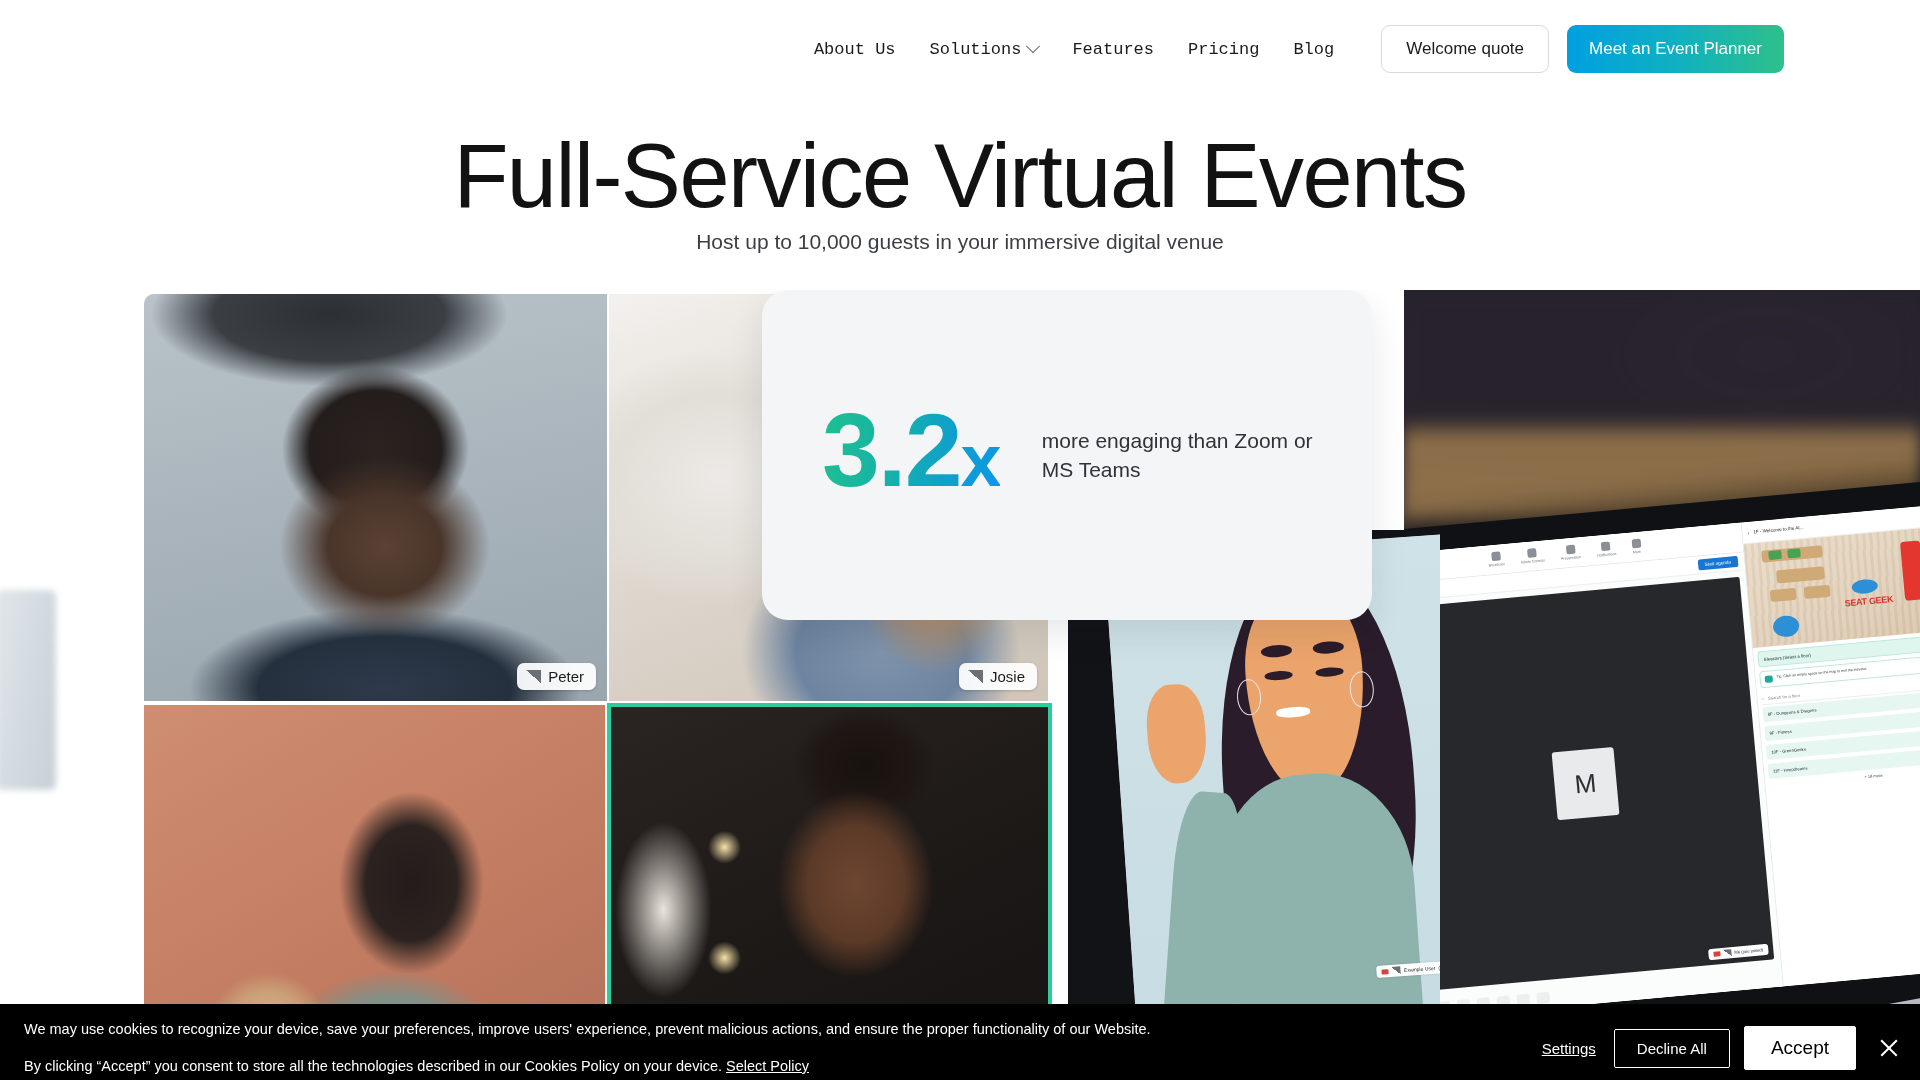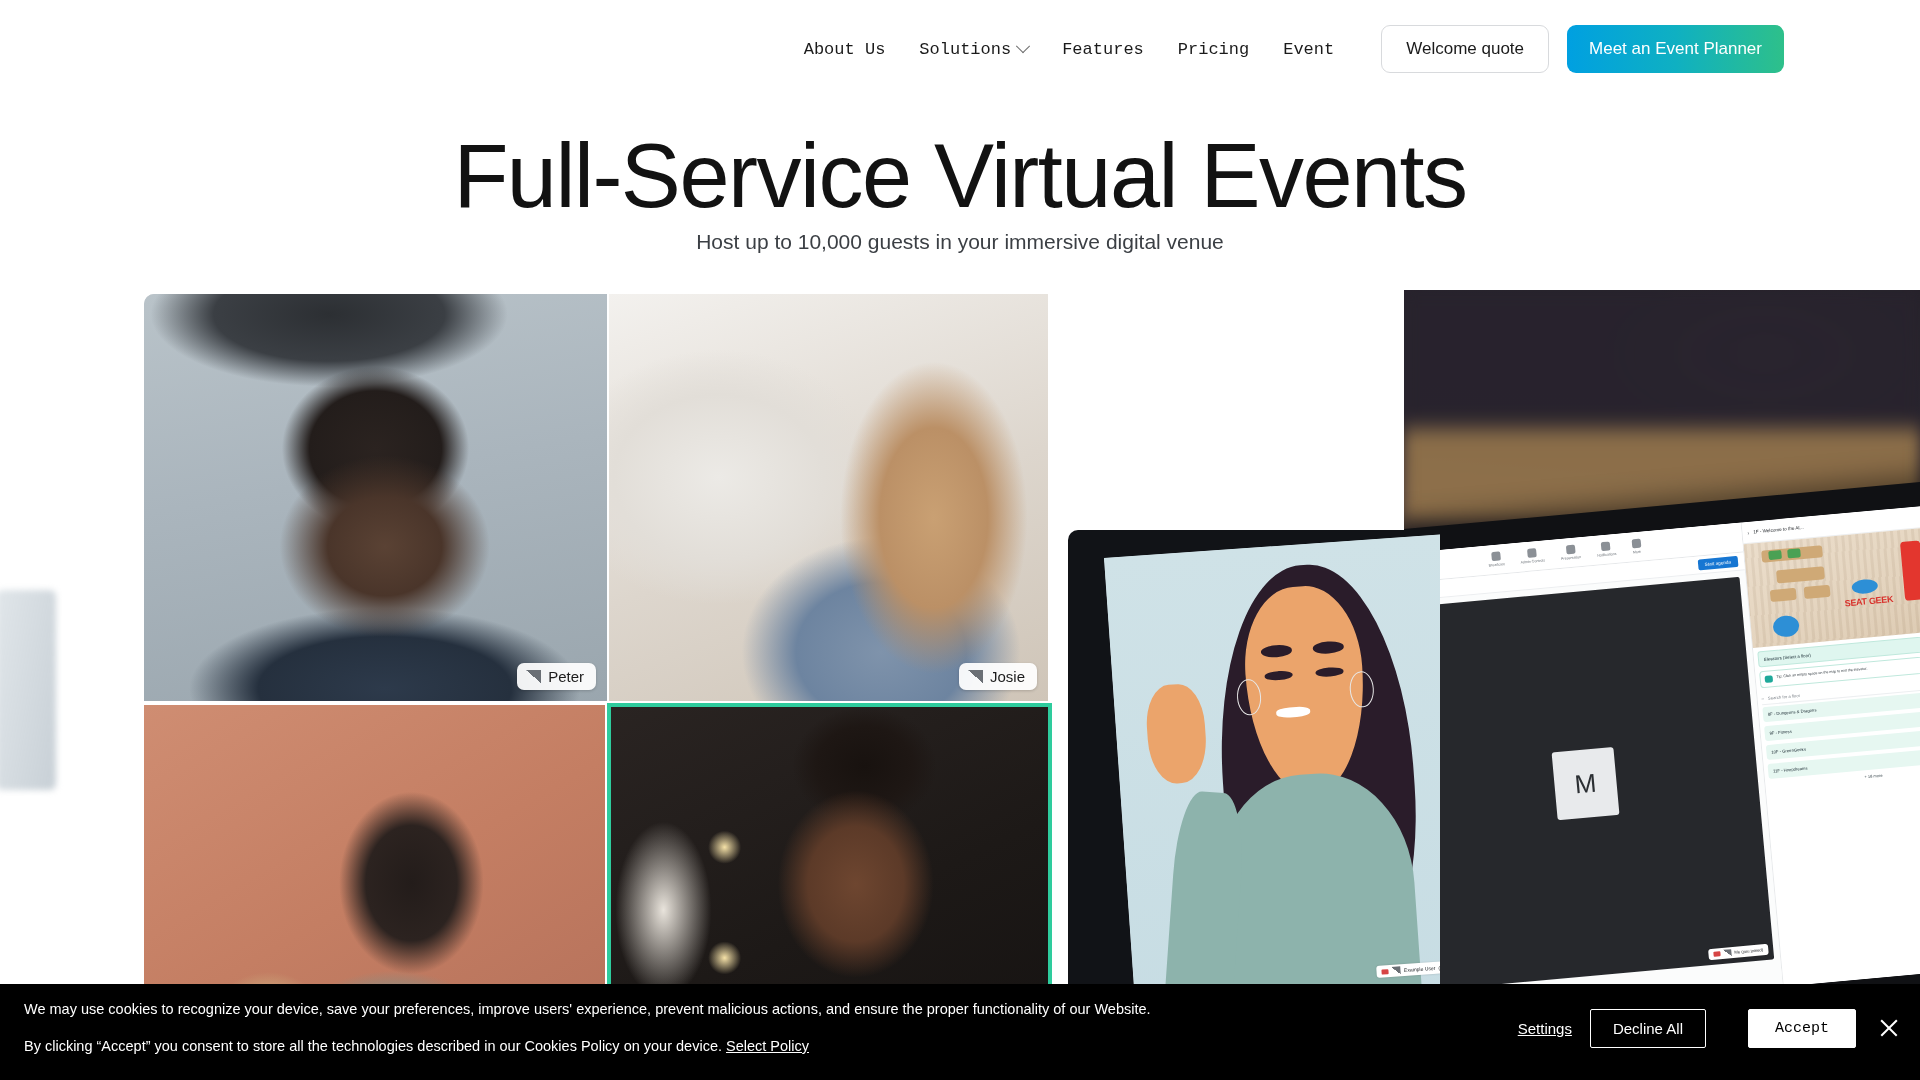--- a/index.html
+++ b/index.html
@@ -334,21 +334,21 @@
     background:linear-gradient(100deg, rgba(222,228,232,.92), rgba(186,196,204,.8));
     border-radius:6px; filter:blur(3px); z-index:16;
   }
   .dark-block {
     position:absolute; left:1068px; top:480px; width:70px; height:310px;
     background:#15171b; z-index:14;
   }
 
   
   .cookie {
-    position:absolute; left:0; bottom:0; width:1920px; height:96px;
+    position:absolute; left:0; bottom:0; width:1920px; height:76px;
     background:#000; z-index:60;
     display:flex; align-items:center;
   }
   .cookie-text { position:absolute; left:24px; top:16px; }
   .ck-l1 { font-size:14.5px; color:#fff; line-height:19px; }
   .ck-l2 { font-size:14.5px; color:#fff; line-height:19px; margin-top:18px; }
   .ck-link { color:#fff; text-decoration:underline; cursor:pointer; }
   .cookie-actions {
     position:absolute; right:18px; top:0; height:88px;
     display:flex; align-items:center; gap:14px;
@@ -356,23 +356,23 @@
   .ck-settings {
     font-size:15px; color:#fff; text-decoration:underline;
     cursor:pointer; background:none; border:none; font-family:inherit; padding:6px 4px;
   }
   .ck-decline {
     font-size:15px; color:#fff; background:#000;
     border:1.5px solid #fff; border-radius:2px;
     padding:10px 22px; cursor:pointer; font-family:inherit;
   }
   .ck-accept {
-    font-size:15px; color:#000; background:#fff;
+    font-size:19px; color:#000; background:#fff;
     border:1.5px solid #fff; border-radius:2px;
-    padding:10px 26px; cursor:pointer; font-family:Liberation Mono, monospace;margin-left:28px;
+    padding:10px 26px; cursor:pointer; font-family:Liberation Sans, sans-serif;
   }
   .ck-close {
     width:26px; height:26px; margin-left:6px; position:relative;
     cursor:pointer; background:none; border:none;
   }
   .ck-close:before, .ck-close:after {
     content:""; position:absolute; left:2px; top:12px;
     width:22px; height:1.8px; background:#fff;
   }
   .ck-close:before { transform:rotate(45deg); }
@@ -395,21 +395,21 @@
           <span>Solutions</span>
           <i class="chev"></i>
         </a>
         <a class="nav-item" href="#">
           <span>Features</span>
         </a>
         <a class="nav-item" href="#">
           <span>Pricing</span>
         </a>
         <a class="nav-item" href="#">
-          <span>Event</span>
+          <span>Blog</span>
         </a>
       </div>
       <button class="btn-outline">Welcome quote</button>
       <button class="btn-grad">Meet an Event Planner</button>
     </nav>
   </header>
 
   <h1 class="hero-title">Full-Service Virtual Events</h1>
   <p class="hero-sub">Host up to 10,000 guests in your immersive digital venue</p>
 
@@ -584,20 +584,26 @@
               </div>
               <div class="ar-more">+ 16 more</div>
             </div>
 
           </div>
         </div>
         <div class="laptop-base"></div>
       </div>
     </div>
 
+    <div class="statcard">
+      <div class="stat-num">
+        <span>3.2</span><span class="x">x</span>
+      </div>
+      <div class="stat-text">more engaging than Zoom or MS Teams</div>
+    </div>
 
   </section>
 
   <div class="cookie">
     <div class="cookie-text">
       <div class="ck-l1">We may use cookies to recognize your device, save your preferences, improve users' experience, prevent malicious actions, and ensure the proper functionality of our Website.</div>
       <div class="ck-l2">
         <span>By clicking “Accept” you consent to store all the technologies described in our Cookies Policy on your device.</span>
         <a class="ck-link" href="#">Select Policy</a>
       </div>

